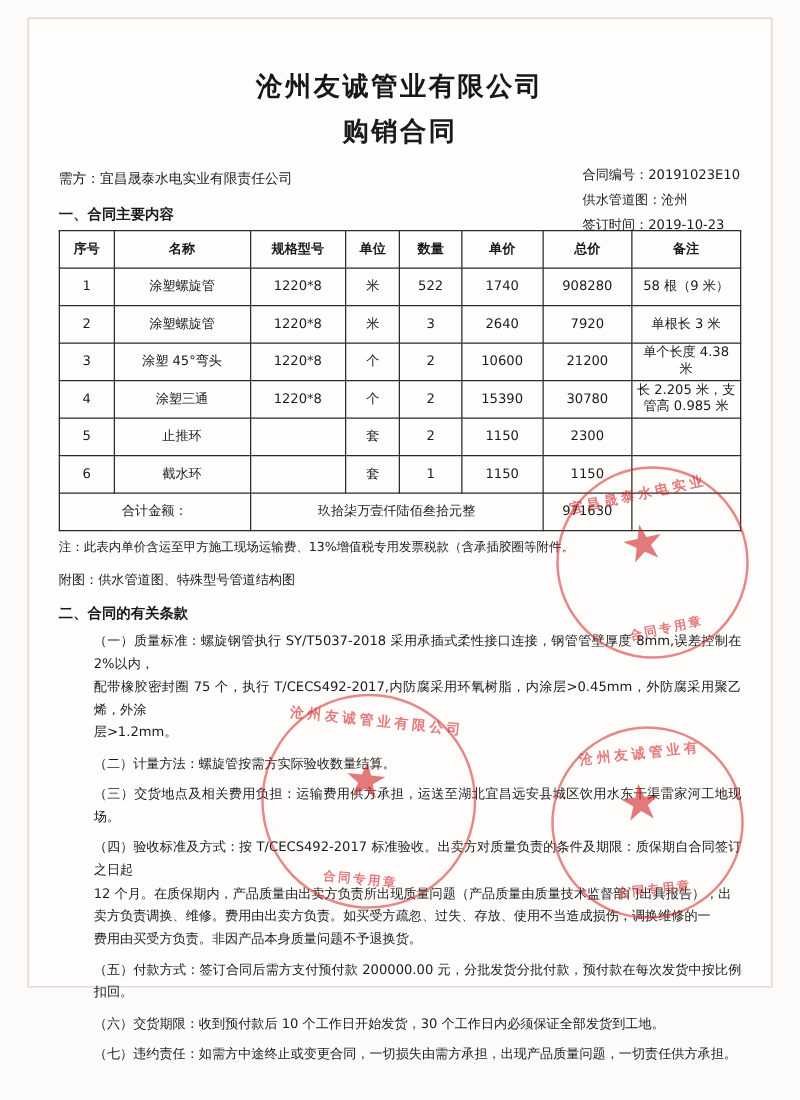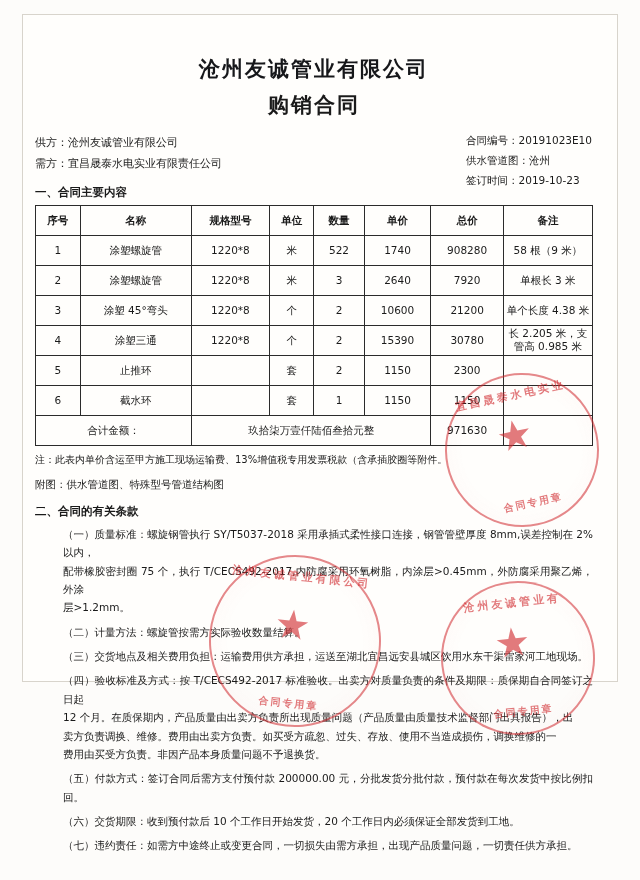--- a/index.html
+++ b/index.html
@@ -7,25 +7,25 @@
     width:640px;height:880px;
     background:#fdfcfa;
     font-family:"DejaVu Sans","Liberation Sans",sans-serif;
     color:#1a1a1a;
     position:relative;
     overflow:hidden;
   }
   .page{
     position:absolute;
     left:22px;top:14px;
-    width:596px;height:668px;
+    width:596px;height:776px;
     background:#fffefc;
     border:1px solid #d8d4cc;
     box-sizing:border-box;
-    padding:18px 24px 10px 12px;
+    padding:18px 24px 10px 24px;
   }
   .company-title{
     text-align:center;
     font-size:21px;
     font-weight:bold;
     letter-spacing:2px;
     color:#16171a;
     margin:22px 0 2px 0;
     font-family:"DejaVu Serif","Liberation Serif",serif;
   }
@@ -149,23 +149,20 @@
 </head>
 <body>
 
 <div class="page">
 
   <div class="company-title">沧州友诚管业有限公司</div>
   <div class="doc-title">购销合同</div>
 
   <div class="party-block">
     <div class="party-row">
-      <span>供方：</span><span>沧州友诚管业有限公司</span>
-    </div>
-    <div class="party-row">
       <span>需方：</span><span>宜昌晟泰水电实业有限责任公司</span>
     </div>
     <div class="meta-block">
       <div><span>合同编号：</span><span>20191023E10</span></div>
       <div><span>供水管道图：</span><span>沧州</span></div>
       <div><span>签订时间：</span><span>2019-10-23</span></div>
     </div>
   </div>
 
   <div class="section-head">一、合同主要内容</div>
@@ -287,21 +284,21 @@
     <span class="ind0">12 个月。在质保期内，产品质量由出卖方负责所出现质量问题（产品质量由质量技术监督部门出具报告），出</span>
     <span class="ind0">卖方负责调换、维修。费用由出卖方负责。如买受方疏忽、过失、存放、使用不当造成损伤，调换维修的一</span>
     <span class="ind0">费用由买受方负责。非因产品本身质量问题不予退换货。</span>
   </div>
 
   <div class="clause">
     <span class="ind0"><span>（五）</span><span>付款方式：</span><span>签订合同后需方支付预付款 200000.00 元，分批发货分批付款，预付款在每次发货中按比例扣回。</span></span>
   </div>
 
   <div class="clause">
-    <span class="ind0"><span>（六）</span><span>交货期限：</span><span>收到预付款后 10 个工作日开始发货，20 个工作日内必须保证全部发货到工地。</span></span>
+    <span class="ind0"><span>（六）</span><span>交货期限：</span><span>收到预付款后 10 个工作日开始发货，30 个工作日内必须保证全部发货到工地。</span></span>
   </div>
 
   <div class="clause">
     <span class="ind0"><span>（七）</span><span>违约责任：</span><span>如需方中途终止或变更合同，一切损失由需方承担，出现产品质量问题，一切责任供方承担。</span></span>
   </div>
 
   <div class="stamp stamp-ring stamp1">
     <div class="stamp-text">
       <div class="st-top">宜昌晟泰水电实业</div>
       <div class="st-bot">合同专用章</div>

